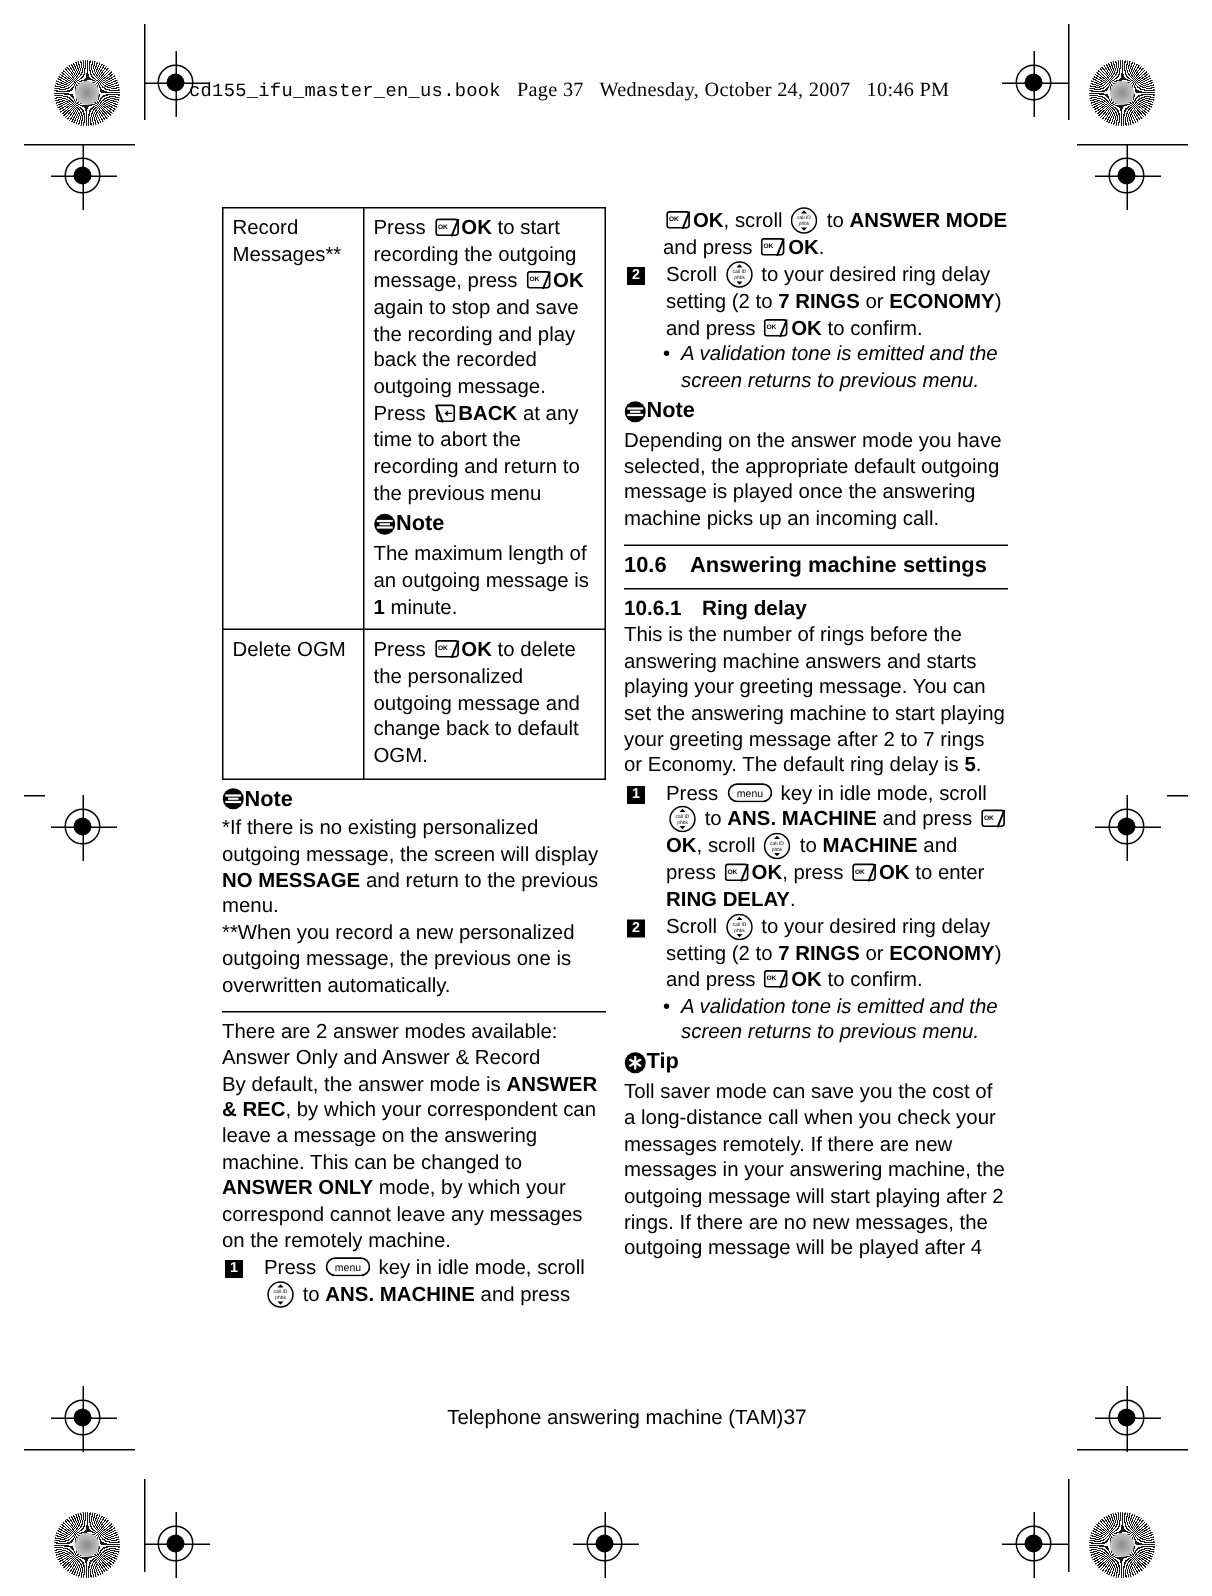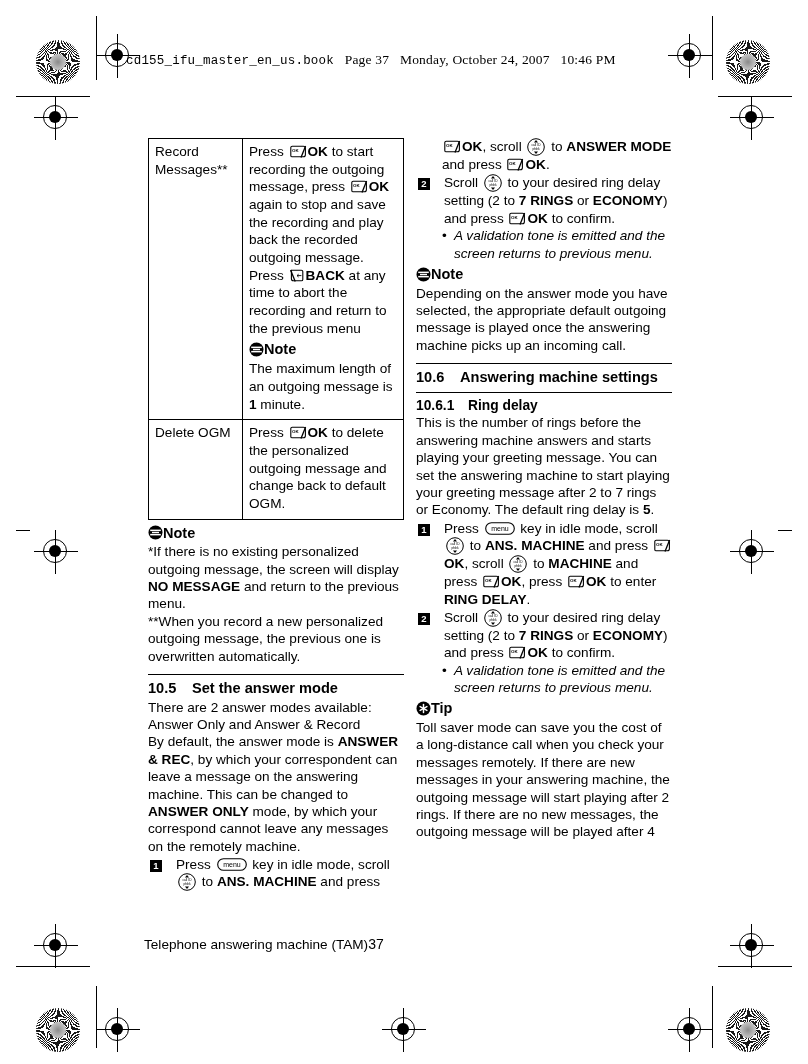--- a/index.html
+++ b/index.html
@@ -212,26 +212,26 @@
     margin: 0 0 0 0;
     font-size: 13.8px;
     font-weight: bold;
     display: flex;
   }
   h3.sub .n { flex: 0 0 52px; }
 
   
   .footer {
     position: absolute;
-    left: 144px;
+    left: 156px;
     top: 936px;
     width: 524px;
     font-size: 13.6px;
     display: flex;
-    justify-content: flex-start;
+    justify-content: center;
     align-items: baseline;
   }
   .footer .pg { font-size: 14px; }
 </style>
 </head>
 <body>
 
 <div class="star" style="left:36px; top:40px;"></div>
 <div class="star" style="left:726px; top:40px;"></div>
 <div class="star" style="left:36px; top:1008px;"></div>
@@ -311,21 +311,21 @@
 <div class="trim" style="left:96px; top:986px; width:1px; height:62px;"></div>
 <div class="trim" style="left:712px; top:986px; width:1px; height:62px;"></div>
 <div class="trim" style="left:16px; top:966px; width:74px; height:1px;"></div>
 <div class="trim" style="left:718px; top:966px; width:74px; height:1px;"></div>
 <div class="trim" style="left:16px; top:530px; width:14px; height:1px;"></div>
 <div class="trim" style="left:778px; top:530px; width:14px; height:1px;"></div>
 
 <div class="slug">
   <span class="mono">cd155_ifu_master_en_us.book</span>&nbsp;&nbsp;
   <span>Page 37</span>&nbsp;&nbsp;
-  <span>Monday, October 24, 2007</span>&nbsp;&nbsp;
+  <span>Wednesday, October 24, 2007</span>&nbsp;&nbsp;
   <span>10:46 PM</span>
 </div>
 
 <div class="page">
 
   <div class="col col-left">
 
     <table class="proc">
       <tbody>
           <tr>
@@ -375,24 +375,20 @@
             <rect x="2.2" y="4.6" width="10.6" height="1.5" fill="#fff"></rect>
             <rect x="2.2" y="8.9" width="10.6" height="1.5" fill="#fff"></rect>
             <rect x="4.0" y="6.8" width="7.0" height="1.4" fill="#fff"></rect>
           </svg></span>
       <span class="lbl">Note</span>
     </div>
     <p><span>*If there is no existing personalized outgoing message, the screen will display </span><b>NO MESSAGE</b><span> and return to the previous menu.</span></p>
     <p>**When you record a new personalized outgoing message, the previous one is overwritten automatically.</p>
 
     <div class="rule"></div>
-    <h2 class="sec">
-      <span class="n">10.5</span>
-      <span>Set the answer mode</span>
-    </h2>
     <p>There are 2 answer modes available:</p>
     <p>Answer Only and Answer &amp; Record</p>
     <p><span>By default, the answer mode is </span><b>ANSWER &amp; REC</b><span>, by which your correspondent can leave a message on the answering machine. This can be changed to </span><b>ANSWER ONLY</b><span> mode, by which your correspond cannot leave any messages on the remotely machine.</span></p>
 
     <div class="step">
       <span class="num">1</span>
       <span class="body"><span>Press </span><span class="keyicon menu-key"><svg viewBox="0 0 30 13" width="30" height="13">
               <rect x="0.7" y="0.7" width="28.6" height="11.6" rx="5.8" fill="#fff" stroke="#000" stroke-width="1.1"></rect>
               <text x="15" y="9.0" font-family="Liberation Sans, sans-serif" font-size="7" text-anchor="middle">menu</text>
             </svg></span><span> key in idle mode, scroll </span><span class="keyicon scroll-key"><svg viewBox="0 0 18 18" width="18" height="18">

